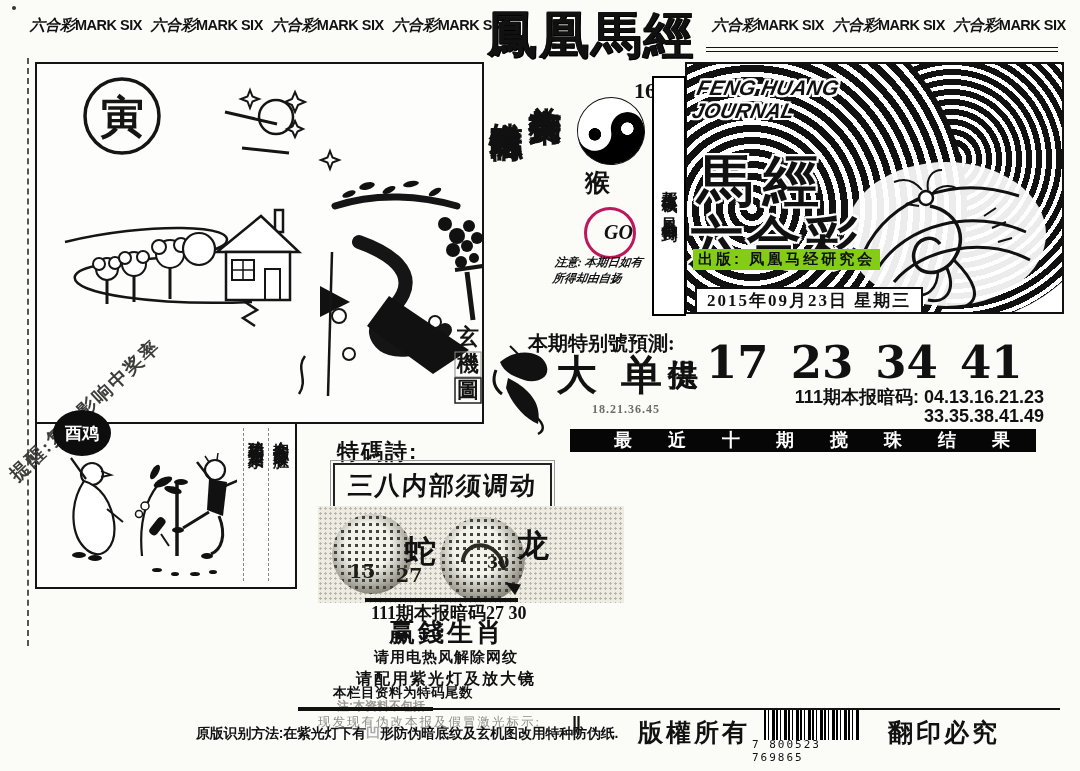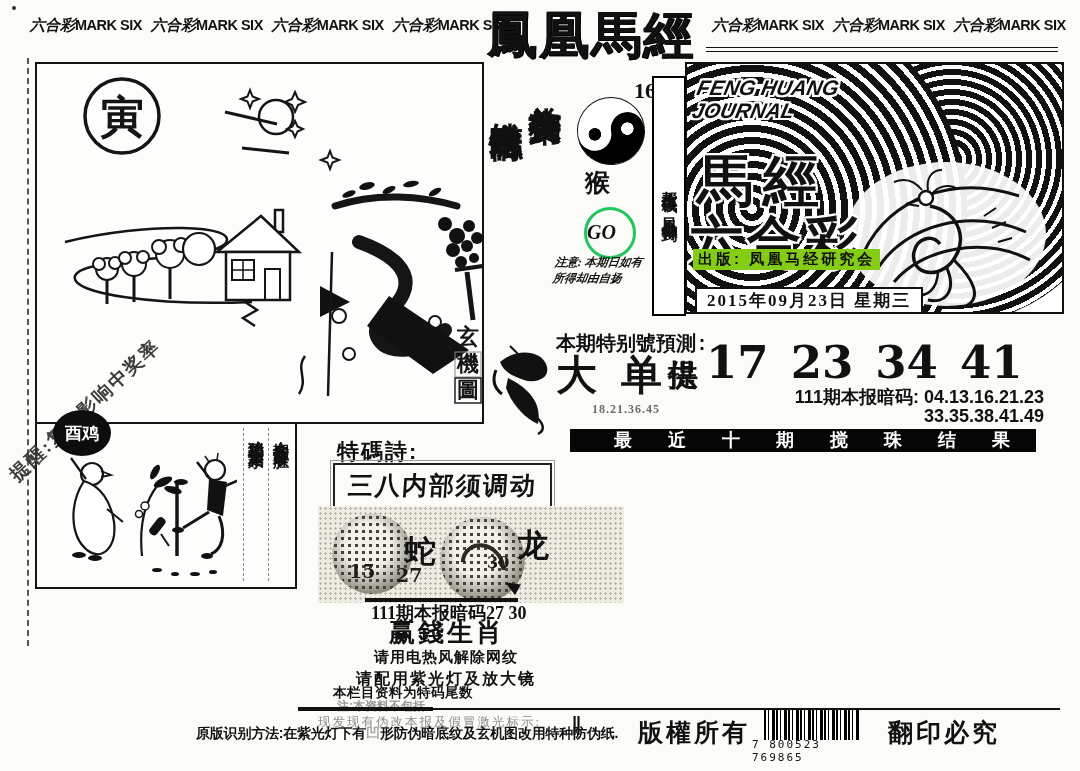--- a/index.html
+++ b/index.html
@@ -37,22 +37,22 @@
   .poem-r{left:527px;top:80px;height:258px;}
   .poem-m{left:488px;top:96px;height:258px;}
   .issue-no{position:absolute;left:602px;top:78px;font-size:22px;font-weight:900;margin-left:32px;}
   .taiji{position:absolute;left:577px;top:97px;width:66px;height:66px;border-radius:50%;border:1px solid #111;
          background:linear-gradient(to right,#fff 50%,#000 50%);transform:rotate(80deg);overflow:hidden;}
   .taiji::before{content:"";position:absolute;left:25%;top:0;width:50%;height:50%;border-radius:50%;
                  background:radial-gradient(circle at 50% 50%,#fff 0 6px,#000 6.5px);}
   .taiji::after{content:"";position:absolute;left:25%;bottom:0;width:50%;height:50%;border-radius:50%;
                 background:radial-gradient(circle at 50% 50%,#000 0 6px,#fff 6.5px);}
   .zodiac-mid{position:absolute;left:585px;top:166px;font-size:25px;font-weight:900;}
-  .go-circle{position:absolute;left:584px;top:207px;width:46px;height:46px;border:3px solid #22c55e;border-radius:50%;
-             text-align:left;line-height:44px;font-size:20px;font-weight:bold;font-style:italic;
+  .go-circle{position:absolute;left:584px;top:207px;width:46px;height:46px;border:3px solid #be185d;border-radius:50%;
+             text-align:right;line-height:44px;font-size:20px;font-weight:bold;font-style:italic;
              font-family:"Liberation Serif",serif;}
   .note{position:absolute;left:554px;top:254px;width:118px;font-size:11.5px;font-weight:bold;font-style:italic;
         line-height:16px;transform:skewX(-8deg);}
   .slogan{position:absolute;left:652px;top:76px;width:30px;height:236px;border:2px solid #000;background:#fff;
           writing-mode:vertical-rl;text-orientation:upright;font-size:16px;font-weight:900;letter-spacing:2px;
           display:flex;align-items:center;justify-content:center;z-index:4;}
   
   .hdrbox{position:absolute;left:685px;top:62px;width:375px;height:248px;border:2px solid #111;
           background:#fff;overflow:hidden;}
   .rings-a{position:absolute;right:-55px;top:-70px;width:330px;height:330px;border-radius:50%;
@@ -68,21 +68,21 @@
             font-family:"DejaVu Serif",serif;}
   .hdr-sub2{position:absolute;left:2px;top:142px;z-index:3;font-size:54px;font-weight:900;letter-spacing:4px;
             font-family:"DejaVu Serif",serif;}
   .phoenix{position:absolute;right:8px;top:92px;z-index:2;}
   .publisher{position:absolute;left:6px;top:185px;z-index:4;background:#84cc16;padding:1px 5px;font-size:15px;
              font-weight:bold;letter-spacing:3px;font-family:"Liberation Sans",sans-serif;}
   .dateline{position:absolute;left:8px;top:223px;z-index:4;background:#fff;border:2px solid #111;
             padding:0 10px;font-size:17px;font-weight:bold;letter-spacing:2px;}
   
   .pred-heading{position:absolute;left:528px;top:330px;font-size:20px;font-weight:900;
-                font-family:Liberation Mono, monospace;margin-left:28px;}
+                font-family:Liberation Serif, serif;}
   .pred-bird{position:absolute;left:488px;top:344px;}
   .pred-big{position:absolute;left:556px;top:348px;font-size:41px;font-weight:900;letter-spacing:24px;
             font-family:"DejaVu Serif",serif;white-space:nowrap;}
   .pred-provide{position:absolute;left:666px;top:336px;writing-mode:vertical-rl;text-orientation:upright;
                 font-size:30px;font-weight:900;line-height:34px;height:72px;font-family:"DejaVu Serif",serif;}
   .pred-numbers{position:absolute;left:706px;top:336px;display:flex;gap:22px;font-size:45px;font-weight:bold;
                 font-family:"DejaVu Serif",serif;}
   .pred-faint{position:absolute;left:592px;top:402px;font-size:12px;color:#6d6d68;letter-spacing:1px;font-weight:bold;}
   .pred-codes{position:absolute;left:752px;top:388px;width:292px;text-align:right;font-size:18px;font-weight:bold;
               line-height:19px;font-family:"Liberation Sans",sans-serif;}

